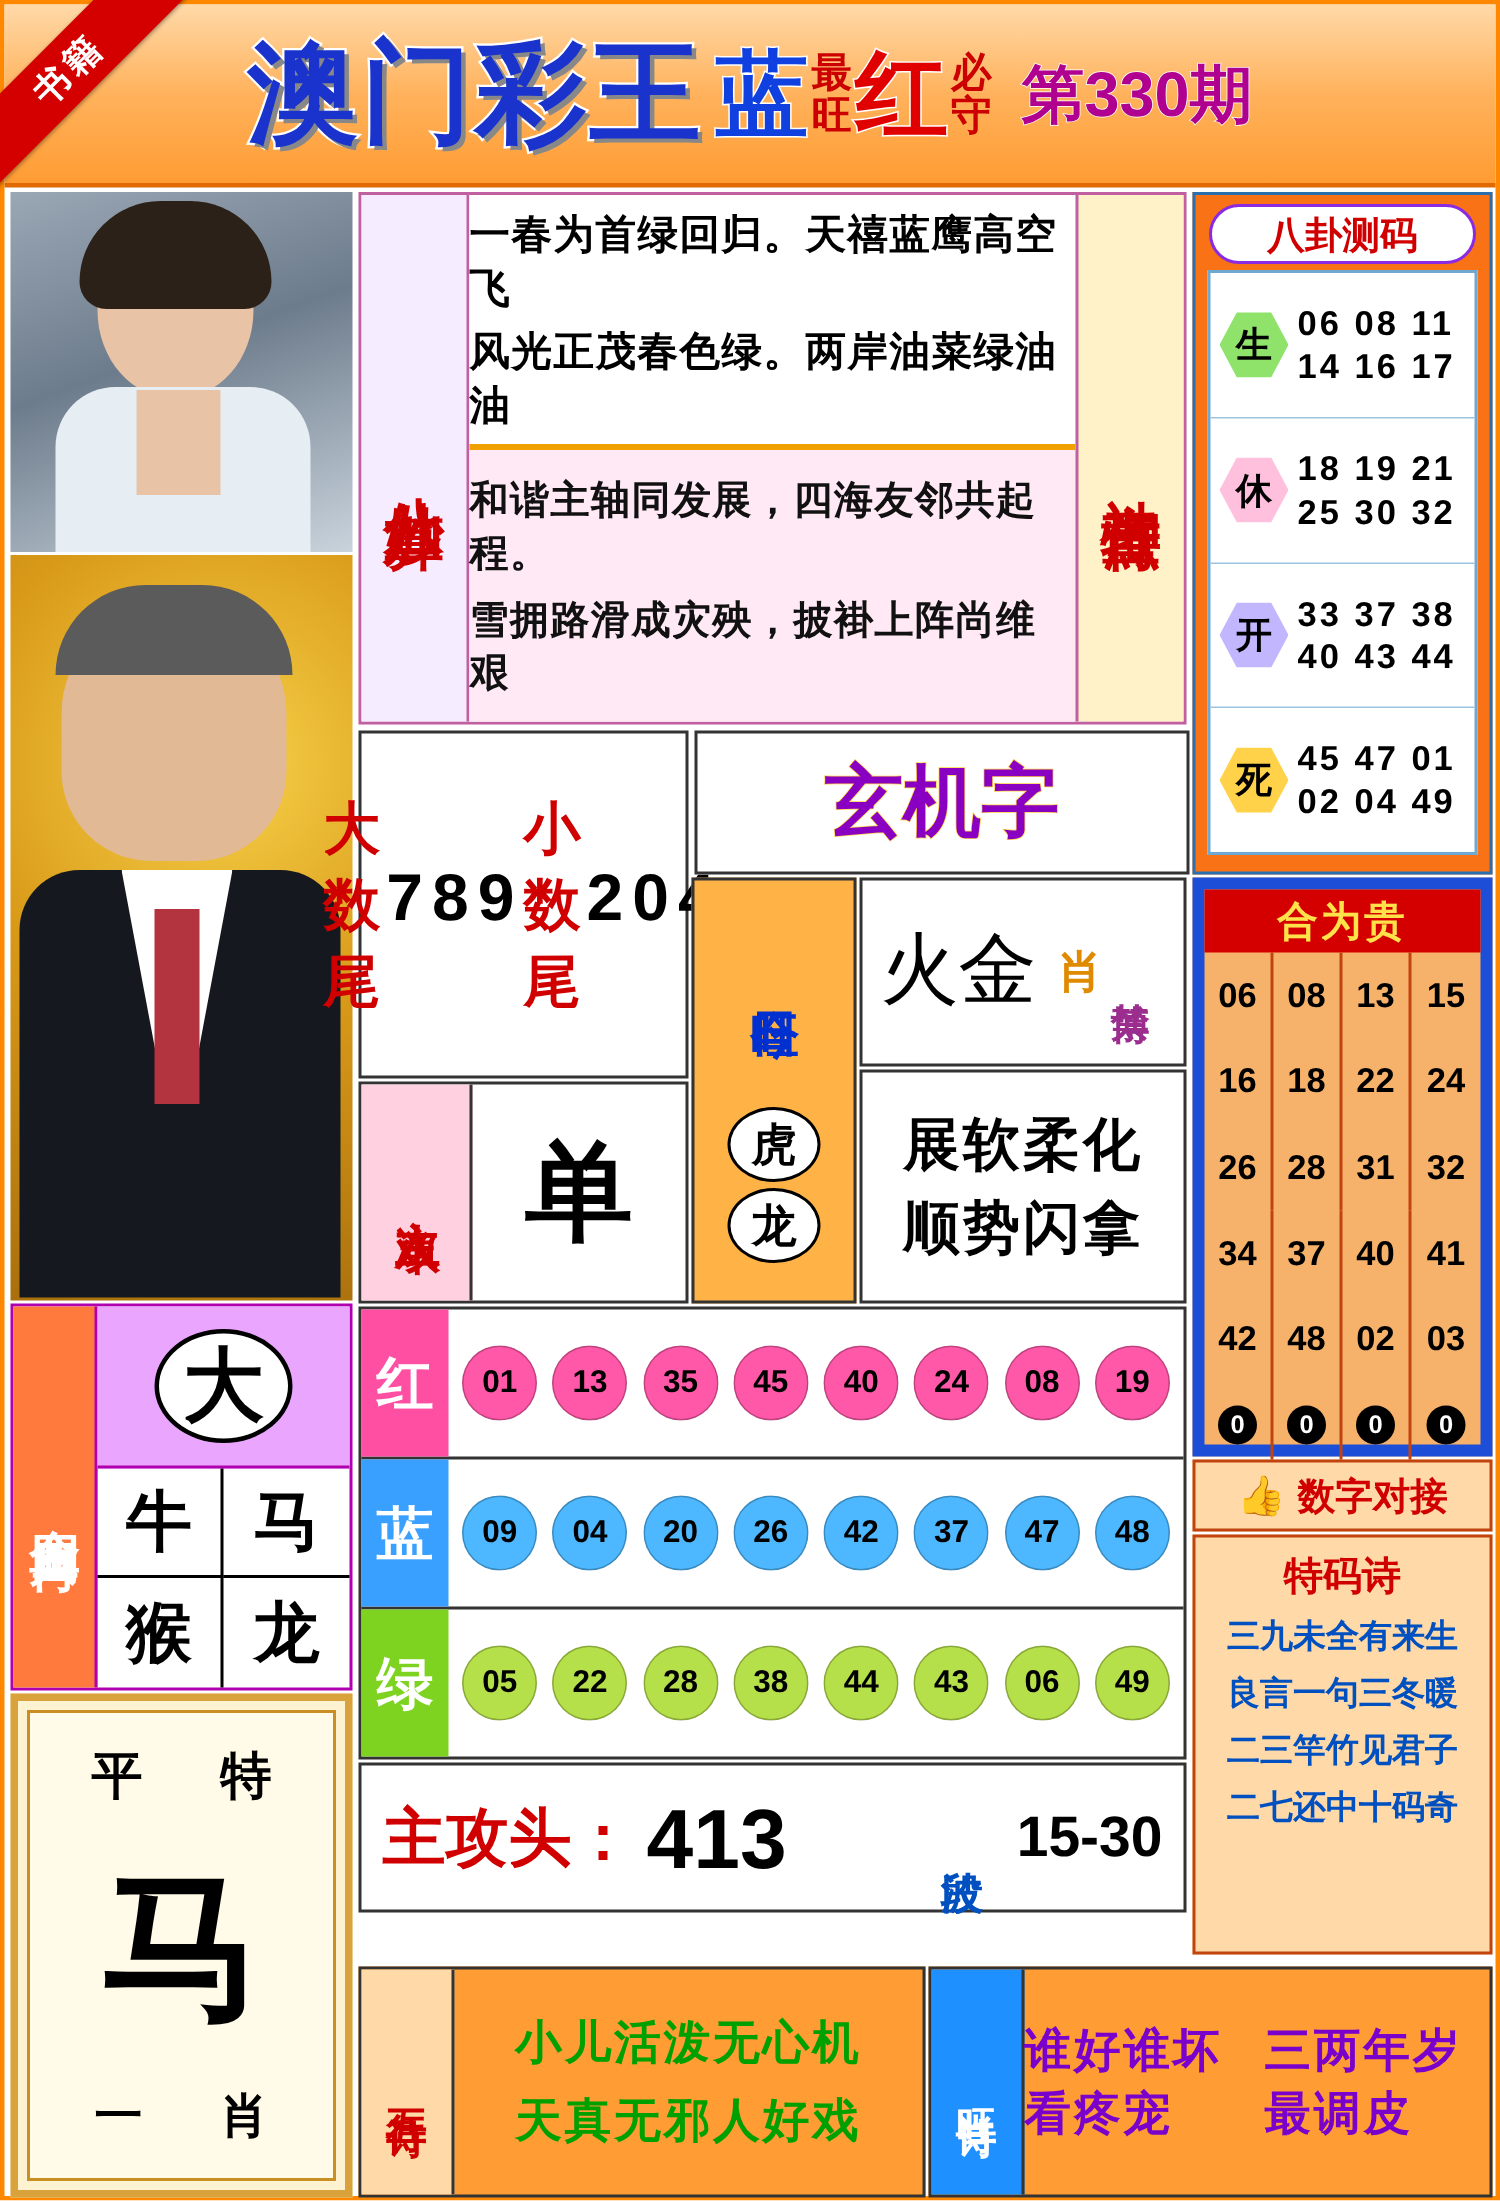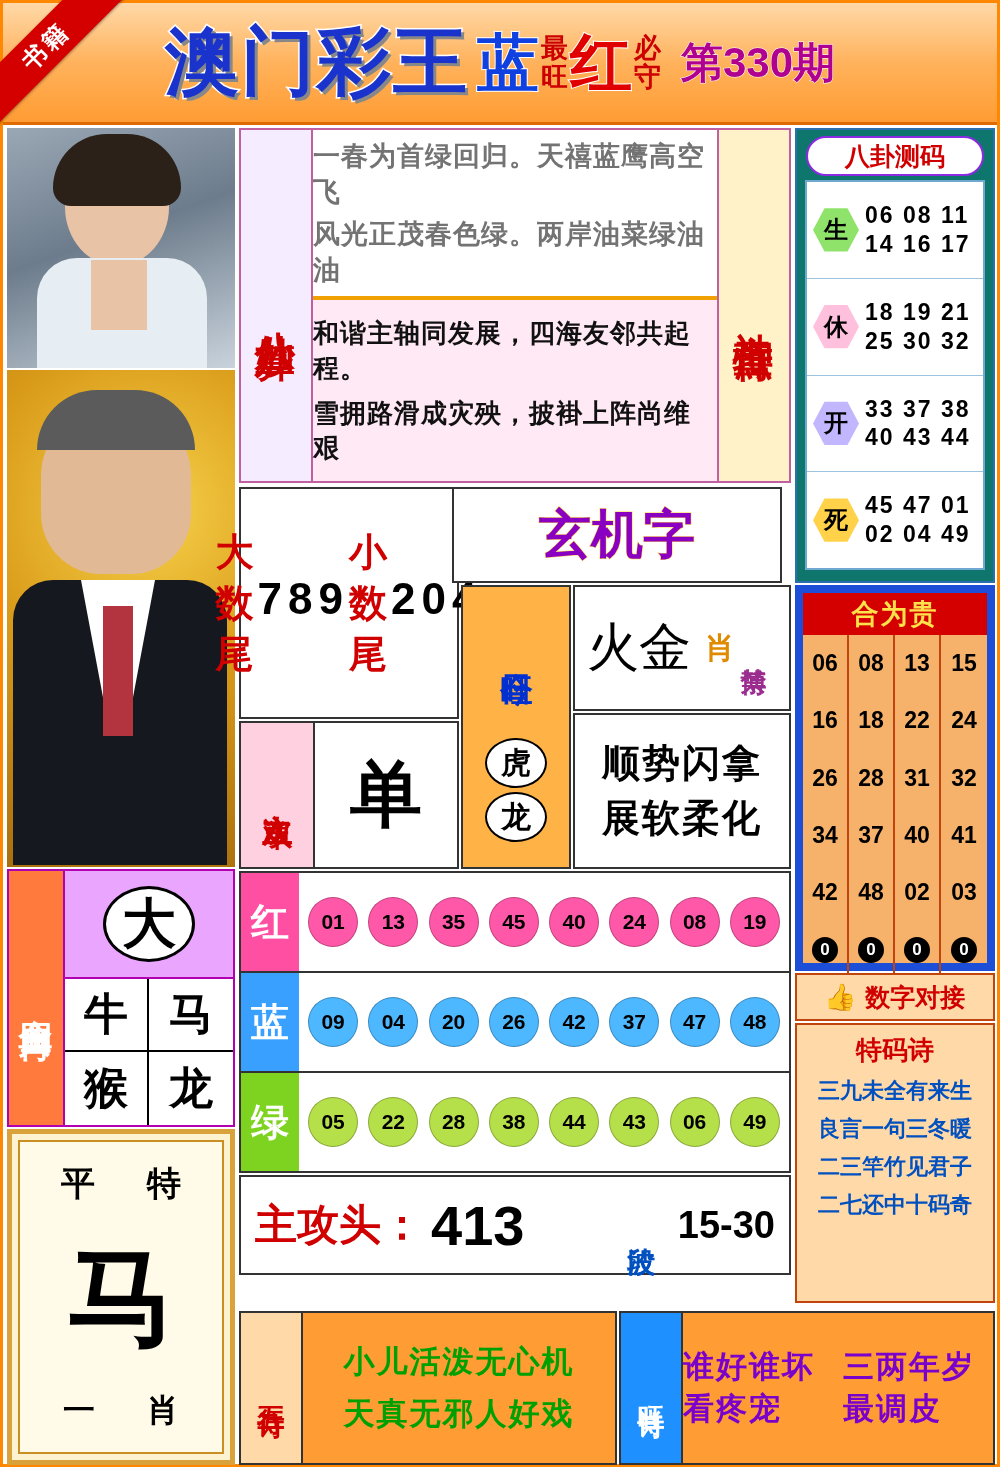--- a/index.html
+++ b/index.html
@@ -146,31 +146,31 @@
   .poem-right {
     width: 72px; background: #fff2c9; color: #d10000; font-size: 40px;
     border-left: 2px solid #c060a0;
   }
   .poem-mid { flex: 1; display: flex; flex-direction: column; background:#ffffff; }
   .poem-top {
     height: 170px; background: #fff; display: flex; flex-direction: column;
     align-items: center; justify-content: center; gap: 6px;
     border-bottom: 4px solid #f0a000;
   }
-  .poem-top-line { font-size: 27px; color: #737373; font-weight: bold; letter-spacing: 1px; }
+  .poem-top-line { font-size: 27px; color: #000000; font-weight: bold; letter-spacing: 1px; }
   .poem-bot {
     flex: 1; background: #ffe9f4;
     display: flex; flex-direction: column; align-items: center; justify-content: center; gap: 10px;
   }
   .poem-bot-line { font-size: 26px; color: #111; font-weight: bold; letter-spacing: 1px; }
 
   
   .bagua {
     position: absolute; left: 792px; top: 125px; width: 200px; height: 455px;
-    background: #0f766e; border: 2px solid #2a6fb0;
+    background: #f97316; border: 2px solid #2a6fb0;
   }
   .bagua-title {
     margin: 6px auto 4px; width: 178px; height: 40px;
     border: 2px solid #8a2be2; border-radius: 20px; background: #fff;
     display: flex; align-items: center; justify-content: center;
     font-size: 25px; font-weight: bold; color: #d10000;
   }
   .bagua-body {
     margin: 4px 8px; height: 390px; background: #fff;
     border: 2px solid #6fa8d0; display: flex; flex-direction: column;
@@ -206,21 +206,21 @@
   }
   .zhuci-l {
     width: 74px; background: #ffd0e0; color: #d10000; font-size: 30px;
     border-right: 2px solid #333;
   }
   .zhuci-r { flex: 1; display: flex; align-items: center; justify-content: center;
     font-size: 72px; font-weight: bold; color: #000; }
 
   
   .xuanji {
-    position: absolute; left: 449px; top: 484px; width: 330px; height: 96px;
+    position: absolute; left: 460px; top: 484px; width: 330px; height: 96px;
     background: #fff; border: 2px solid #333;
     display: flex; align-items: center; justify-content: center;
     font-size: 52px; font-weight: bold; color: #8a00c2;
     -webkit-text-stroke: 1px #ffd24a; paint-order: stroke fill;
   }
   
   .jinri {
     position: absolute; left: 458px; top: 582px; width: 110px; height: 284px;
     background: #ffb347; border: 2px solid #333;
     display: flex; flex-direction: column; align-items: center;
@@ -463,22 +463,22 @@
 
   <div class="huojin">
     <div class="huojin-txt" style="white-space:pre-line">火金</div>
     <div class="huojin-side">
       <span class="xiao">肖</span>
       <span class="bojin">博禁</span>
     </div>
   </div>
 
   <div class="shunshi">
+    <div class="shunshi-l">展软柔化</div>
     <div class="shunshi-l">顺势闪拿</div>
-    <div class="shunshi-l">展软柔化</div>
   </div>
 
   <div class="hewei">
     <div class="hewei-title">合为贵</div>
     <div class="hewei-grid">
       <div class="hewei-cell">06</div>
       <div class="hewei-cell">08</div>
       <div class="hewei-cell">13</div>
       <div class="hewei-cell">15</div>
       <div class="hewei-cell">16</div>

